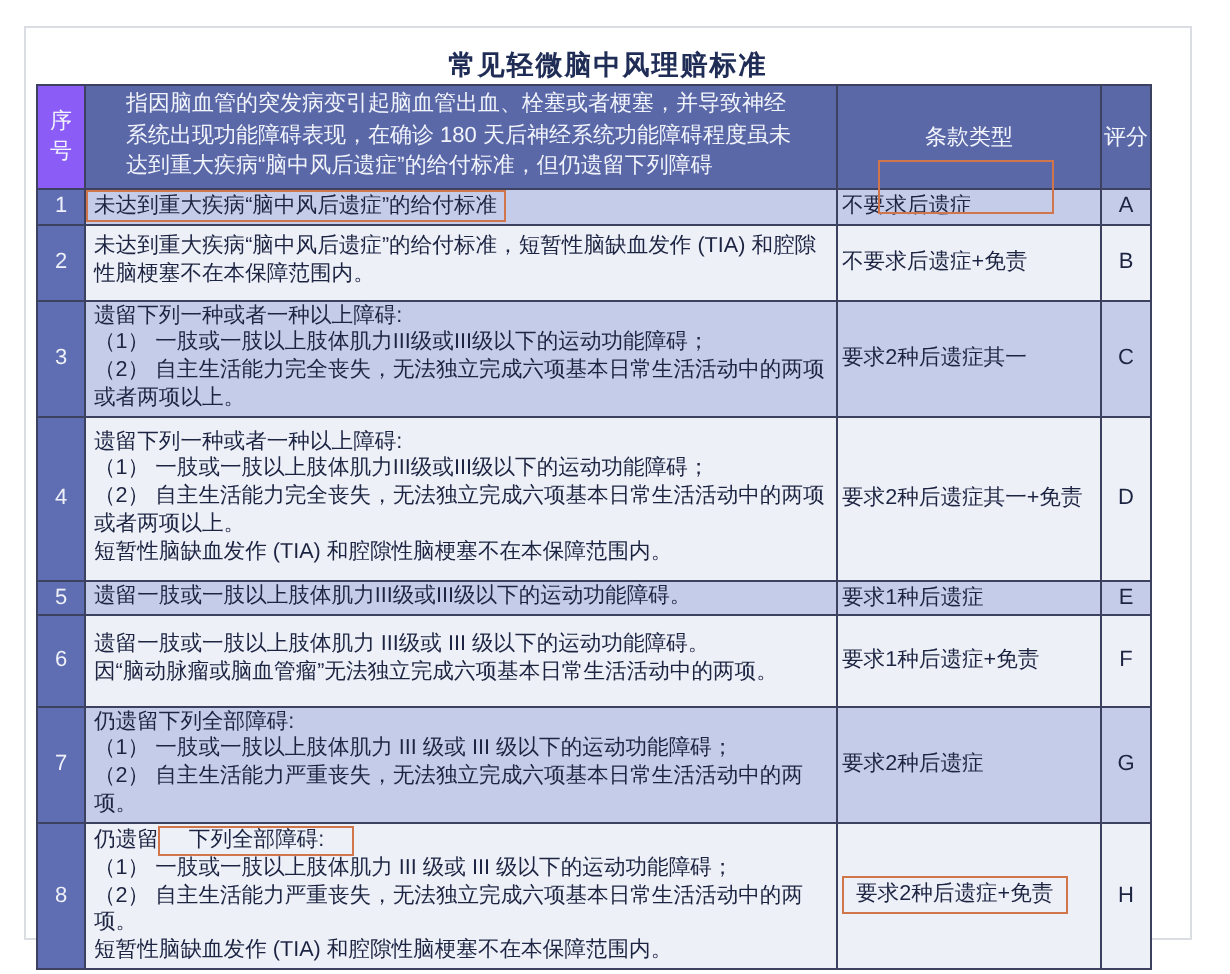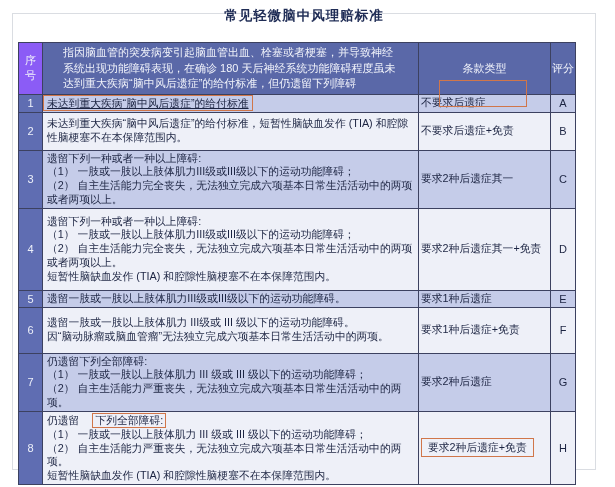--- a/index.html
+++ b/index.html
@@ -5,21 +5,21 @@
   html,body{margin:0;padding:0;background:#ffffff;}
   #stage{
     position:relative;width:615px;height:487px;background:#ffffff;overflow:hidden;
     font-family:"Liberation Sans","DejaVu Sans",sans-serif;color:#1c2442;
   }
   .frame{
     position:absolute;left:12px;top:13px;width:584px;height:457px;
     border:1px solid #dadde2;background:#ffffff;box-sizing:border-box;
   }
   .title{
-    position:absolute;left:12px;top:3px;width:584px;height:26px;line-height:26px;
+    position:absolute;left:12px;top:20px;width:584px;height:26px;line-height:26px;
     text-align:center;font-size:13.5px;font-weight:bold;color:#1f2c55;letter-spacing:1px;
   }
   .tablewrap{position:absolute;left:18px;top:42px;width:557px;}
   table.claims{
     border-collapse:collapse;table-layout:fixed;width:557px;
     font-size:11px;color:#1c2442;
   }
   table.claims td{
     border:1px solid #3c4160;vertical-align:middle;box-sizing:border-box;
     overflow:hidden;
@@ -35,26 +35,24 @@
   td.hdr-center{background:#5a68a8;color:#f2f4fb;text-align:center;font-size:11px;margin-left:40px;}
   td.desc{text-align:left;padding:1px 4px;line-height:13.8px;font-size:10.8px;}
   td.desc.nopad{padding:0;}
   td.clause{font-size:10.8px;padding:0 2px;}
   td.score{text-align:center;font-size:11px;}
   tr.odd td.desc, tr.odd td.clause, tr.odd td.score{background:#c5cce9;}
   tr.even td.desc, tr.even td.clause, tr.even td.score{background:#eef0f8;}
   .obox{
     display:inline-block;border:1.5px solid #d0764a;padding:0 3px;line-height:14px;
     box-sizing:border-box;
-    text-decoration:underline;
   }
   .obox-inline{
-    display:inline-block;border:1.5px solid #d0764a;padding:0 2px;line-height:13px;
+    display:inline-block;border:1.5px solid #d0764a;padding:0 14px;line-height:13px;
     box-sizing:border-box;
-    margin-left:13px;
   }
   .obox-clause{
     display:inline-block;border:1.5px solid #d0764a;padding:2px 6px;line-height:13px;
     box-sizing:border-box;
   }
   .overlay-box{
     position:absolute;border:1.5px solid #d0764a;background:transparent;
     pointer-events:none;box-sizing:border-box;
   }
   #clause-highlight{left:421px;top:38px;width:88px;height:27px;}

